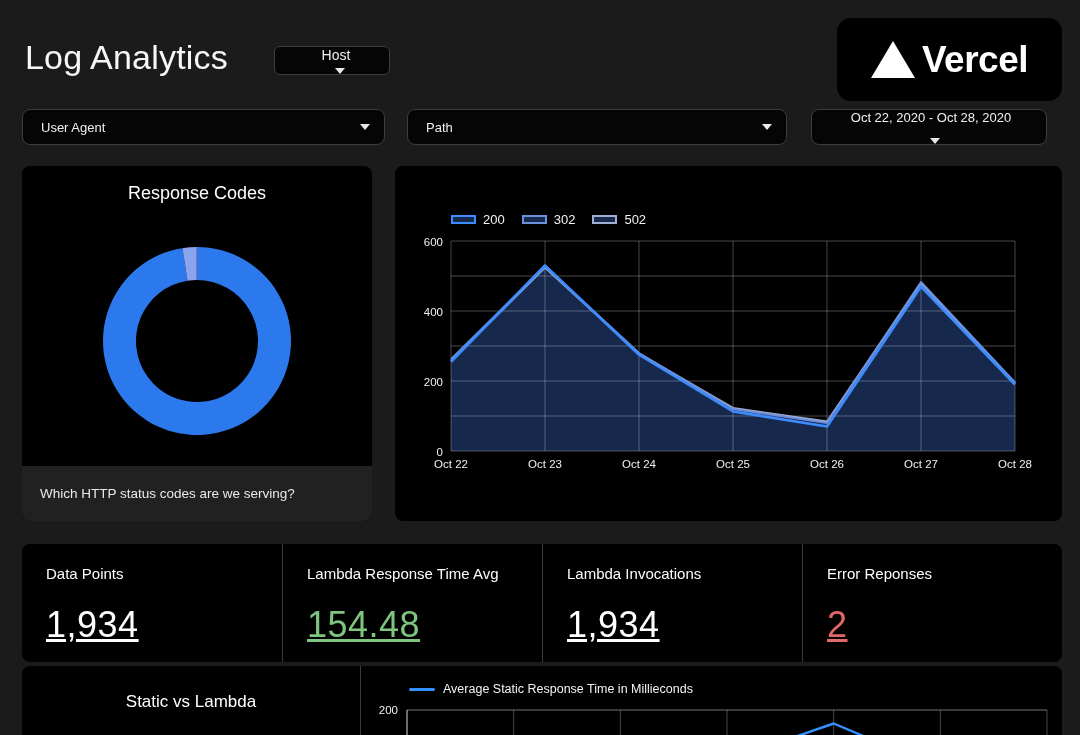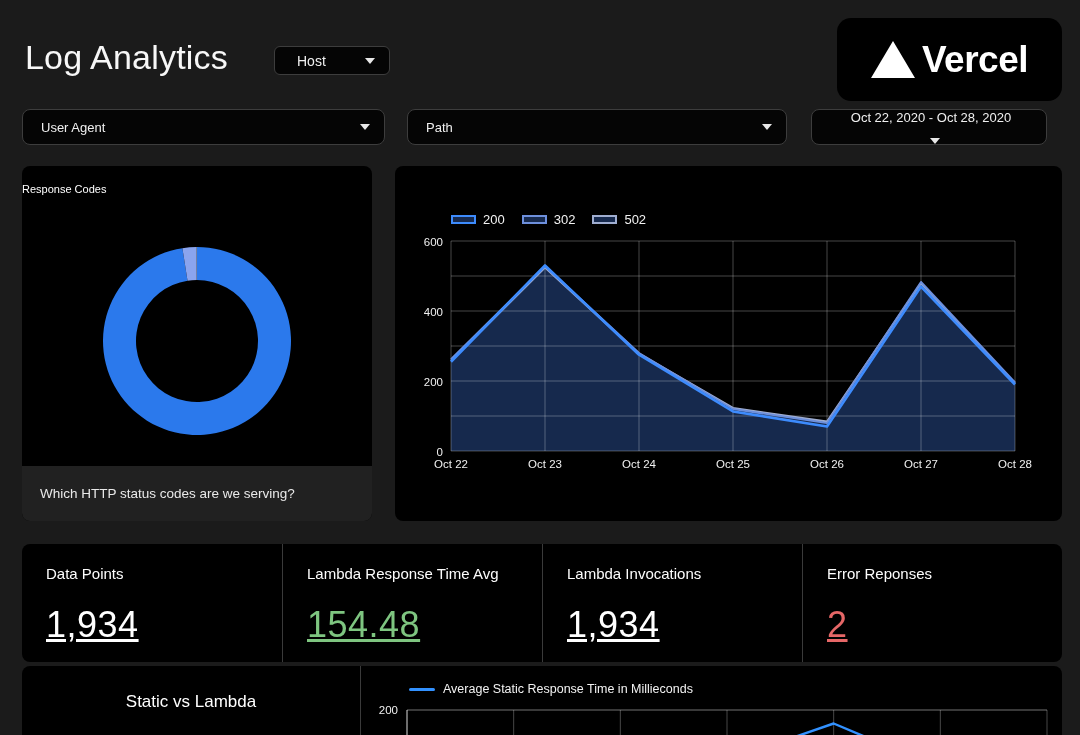--- a/index.html
+++ b/index.html
@@ -15,21 +15,21 @@
   
   .page-title {
     position:absolute; left:25px; top:38px;
     font-size:34px; font-weight:400; color:#f7f7f7; letter-spacing:.2px;
   }
   .select-btn {
     position:absolute; background:#050505; border:1px solid #3d3d3d;
     border-radius:8px; color:#f0f0f0; display:flex; align-items:center;
     cursor:pointer; font-family:inherit;
   }
-  .host-btn { left:274px; top:46px; width:116px; height:29px; border-radius:6px; padding:0 14px 0 22px; font-size:14px; }
+  .host-btn { left:274px; top:46px; width:116px; height:29px; border-radius:6px; padding:0 14px 0 22px; font-size:14px;flex-direction:column; }
   .host-btn .lbl{ flex:1; text-align:left; }
   .caret {
     width:0; height:0; border-left:5px solid transparent; border-right:5px solid transparent;
     border-top:6px solid #e8e8e8; display:inline-block; margin-left:8px;
   }
   .logo-box {
     position:absolute; left:837px; top:18px; width:225px; height:83px;
     background:#000; border-radius:14px; display:flex; align-items:center; justify-content:center;
   }
   .logo-tri {
@@ -41,21 +41,21 @@
   
   .filter { top:109px; height:36px; font-size:13px; padding:0 14px 0 18px; }
   .filter .lbl { flex:1; text-align:left; }
   .filter-ua   { left:22px;  width:363px; }
   .filter-path { left:407px; width:380px; }
   .filter-date { left:811px; width:236px;flex-direction:column; }
 
   
   .card { position:absolute; background:#000; border-radius:8px; }
   .donut-card { left:22px; top:166px; width:350px; height:355px; }
-  .donut-title { position:absolute; top:17px; width:100%; font-size:11px; color:#fff; font-weight:400; }
+  .donut-title { position:absolute; top:17px; width:100%; text-align:center; font-size:18px; color:#fff; font-weight:400; }
   .donut-svg { position:absolute; left:0; top:0; }
   .donut-footer {
     position:absolute; left:0; right:0; bottom:0; height:55px; background:#212121;
     border-radius:0 0 8px 8px; display:flex; align-items:center; padding-left:18px;
     font-size:13.5px; color:#e9e9e9;
   }
 
   .chart-card { left:395px; top:166px; width:667px; height:355px; }
   .chart-legend { position:absolute; left:56px; top:46px; display:flex; align-items:center; }
   .chart-legend .leg-item { display:flex; align-items:center; margin-right:17px; cursor:pointer; }

